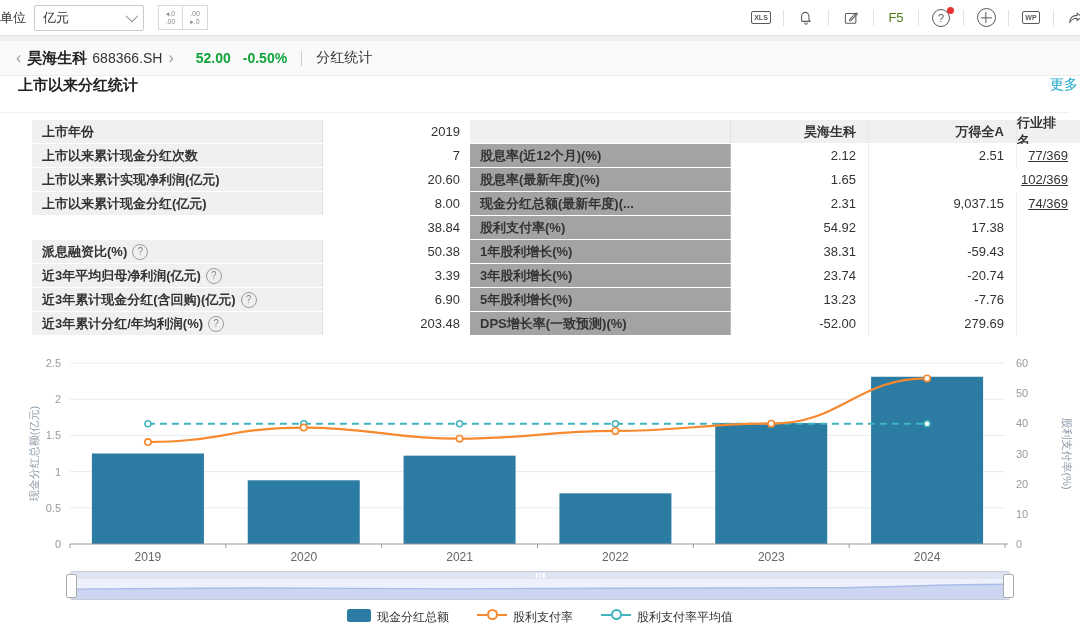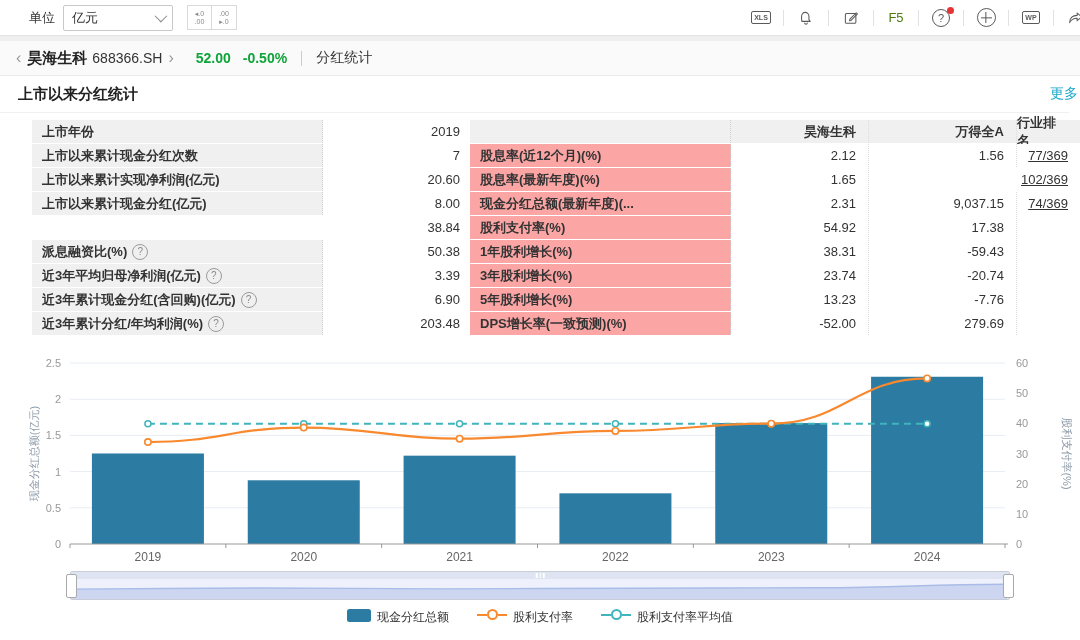--- a/index.html
+++ b/index.html
@@ -3,21 +3,21 @@
 <meta charset="utf-8">
 <style>
   html,body{margin:0;padding:0;}
   body{width:1080px;height:640px;overflow:hidden;background:#fff;position:relative;
        font-family:"Liberation Sans","DejaVu Sans",sans-serif;color:#333;}
   button{background:none;border:none;padding:0;font-family:inherit;cursor:pointer;color:#555;}
 
   
   #toolbar{position:absolute;top:0;left:0;right:0;height:35px;background:#fff;
            border-bottom:1px solid #e3e3e3;display:flex;align-items:center;}
-  .tb-left{display:flex;align-items:center;padding-left:29px;gap:8px;}
+  .tb-left{display:flex;align-items:center;padding-left:0;gap:8px;}
   .unit-label{font-size:13px;color:#333;}
   .unit-select{width:92px;height:24px;border:1px solid #c9c9c9;border-radius:2px;display:flex;
                align-items:center;justify-content:space-between;padding:0 8px;font-size:13px;background:#fff;}
   .chev-down{width:8px;height:8px;border-right:1.5px solid #888;border-bottom:1.5px solid #888;
              transform:rotate(45deg) translateY(-2px);}
   .dec-group{display:flex;margin-left:6px;}
   .dec-btn{width:25px;height:25px;border:1px solid #d9d9d9;background:#fff;color:#8a8a8a;
            font-size:7px;line-height:8px;display:flex;flex-direction:column;align-items:center;justify-content:center;}
   .dec-btn+.dec-btn{border-left:none;}
   .tb-icons{position:absolute;right:-8px;top:0;height:35px;display:flex;align-items:center;}
@@ -42,36 +42,36 @@
   .bc-chev{color:#9a9a9a;font-size:16px;padding:0 6px;}
   .bc-name{font-weight:bold;font-size:15px;color:#222;}
   .bc-code{margin-left:5px;color:#333;}
   .bc-price{margin-left:16px;font-weight:600;}
   .bc-change{margin-left:12px;font-weight:600;}
   .bc-divider{width:1px;height:15px;background:#ccc;margin:0 14px;}
   .bc-page{color:#333;}
 
   
   #section-header{position:absolute;top:76px;left:0;right:11px;height:36px;display:flex;
-                  align-items:center;border-bottom:1px solid #f0f0f0;}
+                  border-bottom:1px solid #f0f0f0;}
   .sec-title{font-size:15px;font-weight:bold;color:#222;margin-left:18px;}
   .more-link{position:absolute;right:-9px;font-size:14px;}
 
   
   #left-table{position:absolute;top:120px;left:18px;width:438px;margin-left:14px;}
   #right-table{position:absolute;top:120px;left:470px;right:0;}
   .trow{display:flex;height:23px;margin-bottom:1px;font-size:13px;align-items:stretch;}
   .trow .lbl{flex:0 0 280px;background:#f0f0f0;display:flex;align-items:center;padding-left:10px;
              font-weight:600;color:#333;border-right:1px dotted #cfcfcf;white-space:nowrap;overflow:hidden;}
   .trow .val{flex:1;background:#fff;display:flex;align-items:center;justify-content:flex-end;
              padding-right:10px;color:#333;}
   .help-q{width:14px;height:14px;border:1px solid #9a9a9a;border-radius:50%;color:#8a8a8a;font-size:10px;
           font-weight:normal;display:inline-flex;align-items:center;justify-content:center;margin-left:5px;flex:none;}
   .rrow{display:flex;height:23px;margin-bottom:1px;font-size:13px;align-items:stretch;}
-  .rrow .c0{flex:0 0 250px;background:#fca5a5;display:flex;align-items:center;padding-left:10px;
+  .rrow .c0{flex:0 0 250px;background:#a3a3a3;display:flex;align-items:center;padding-left:10px;
             font-weight:600;white-space:nowrap;overflow:hidden;border-right:1px dotted #cfcfcf;}
   .rrow .c1{flex:0 0 125px;}
   .rrow .c2{flex:0 0 135px;border-left:1px dotted #dcdcdc;}
   .rrow .c3{flex:1;border-left:1px dotted #dcdcdc;}
   .rrow .c1,.rrow .c2,.rrow .c3{background:#fff;display:flex;align-items:center;
             justify-content:flex-end;padding-right:12px;}
   .rrow.hdr .c0,.rrow.hdr .c1,.rrow.hdr .c2,.rrow.hdr .c3{background:#f0f0f0;font-weight:bold;}
   .rank-link{text-decoration:underline;color:#333;cursor:pointer;}
 
   
@@ -220,21 +220,21 @@
 <div id="right-table">
     <div class="rrow hdr">
       <div class="c0"></div>
       <div class="c1">昊海生科</div>
       <div class="c2">万得全A</div>
       <div class="c3">行业排名</div>
     </div>
     <div class="rrow">
       <div class="c0">股息率(近12个月)(%)</div>
       <div class="c1">2.12</div>
-      <div class="c2">1.56</div>
+      <div class="c2">2.51</div>
       <div class="c3">
         <span class="rank-link">77/369</span>
       </div>
     </div>
     <div class="rrow">
       <div class="c0">股息率(最新年度)(%)</div>
       <div class="c1">1.65</div>
       <div class="c3">
         <span class="rank-link">102/369</span>
       </div>

